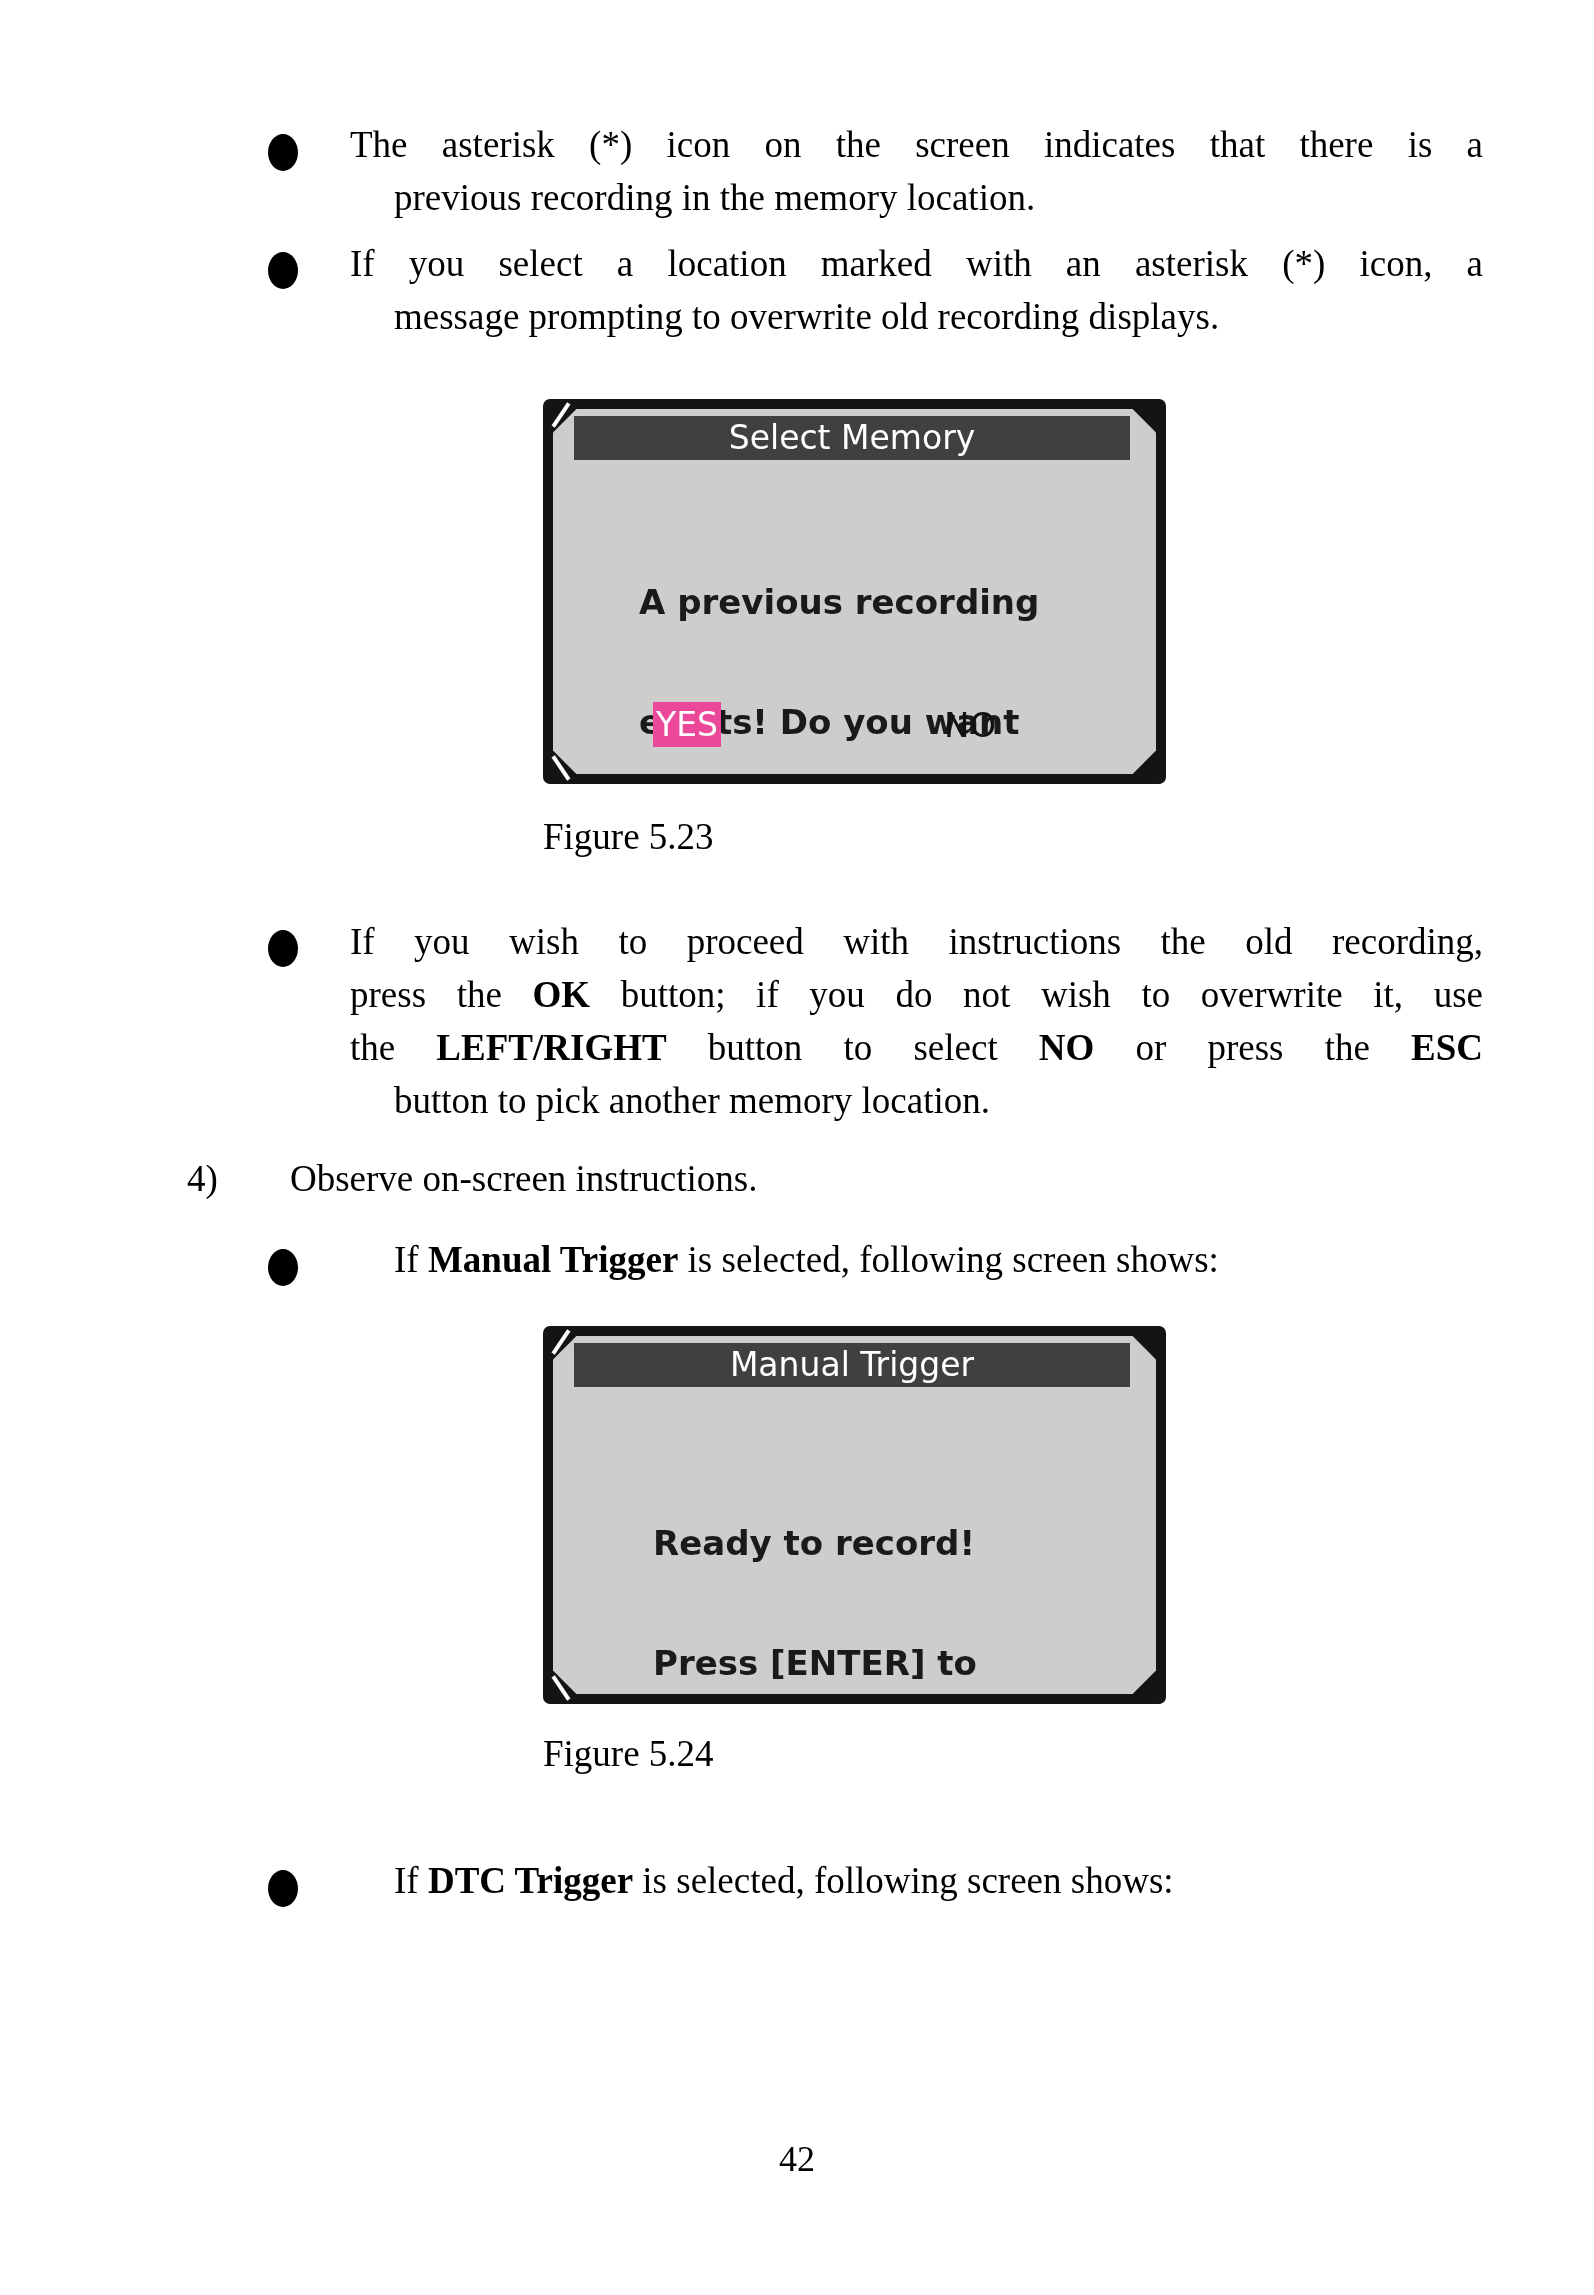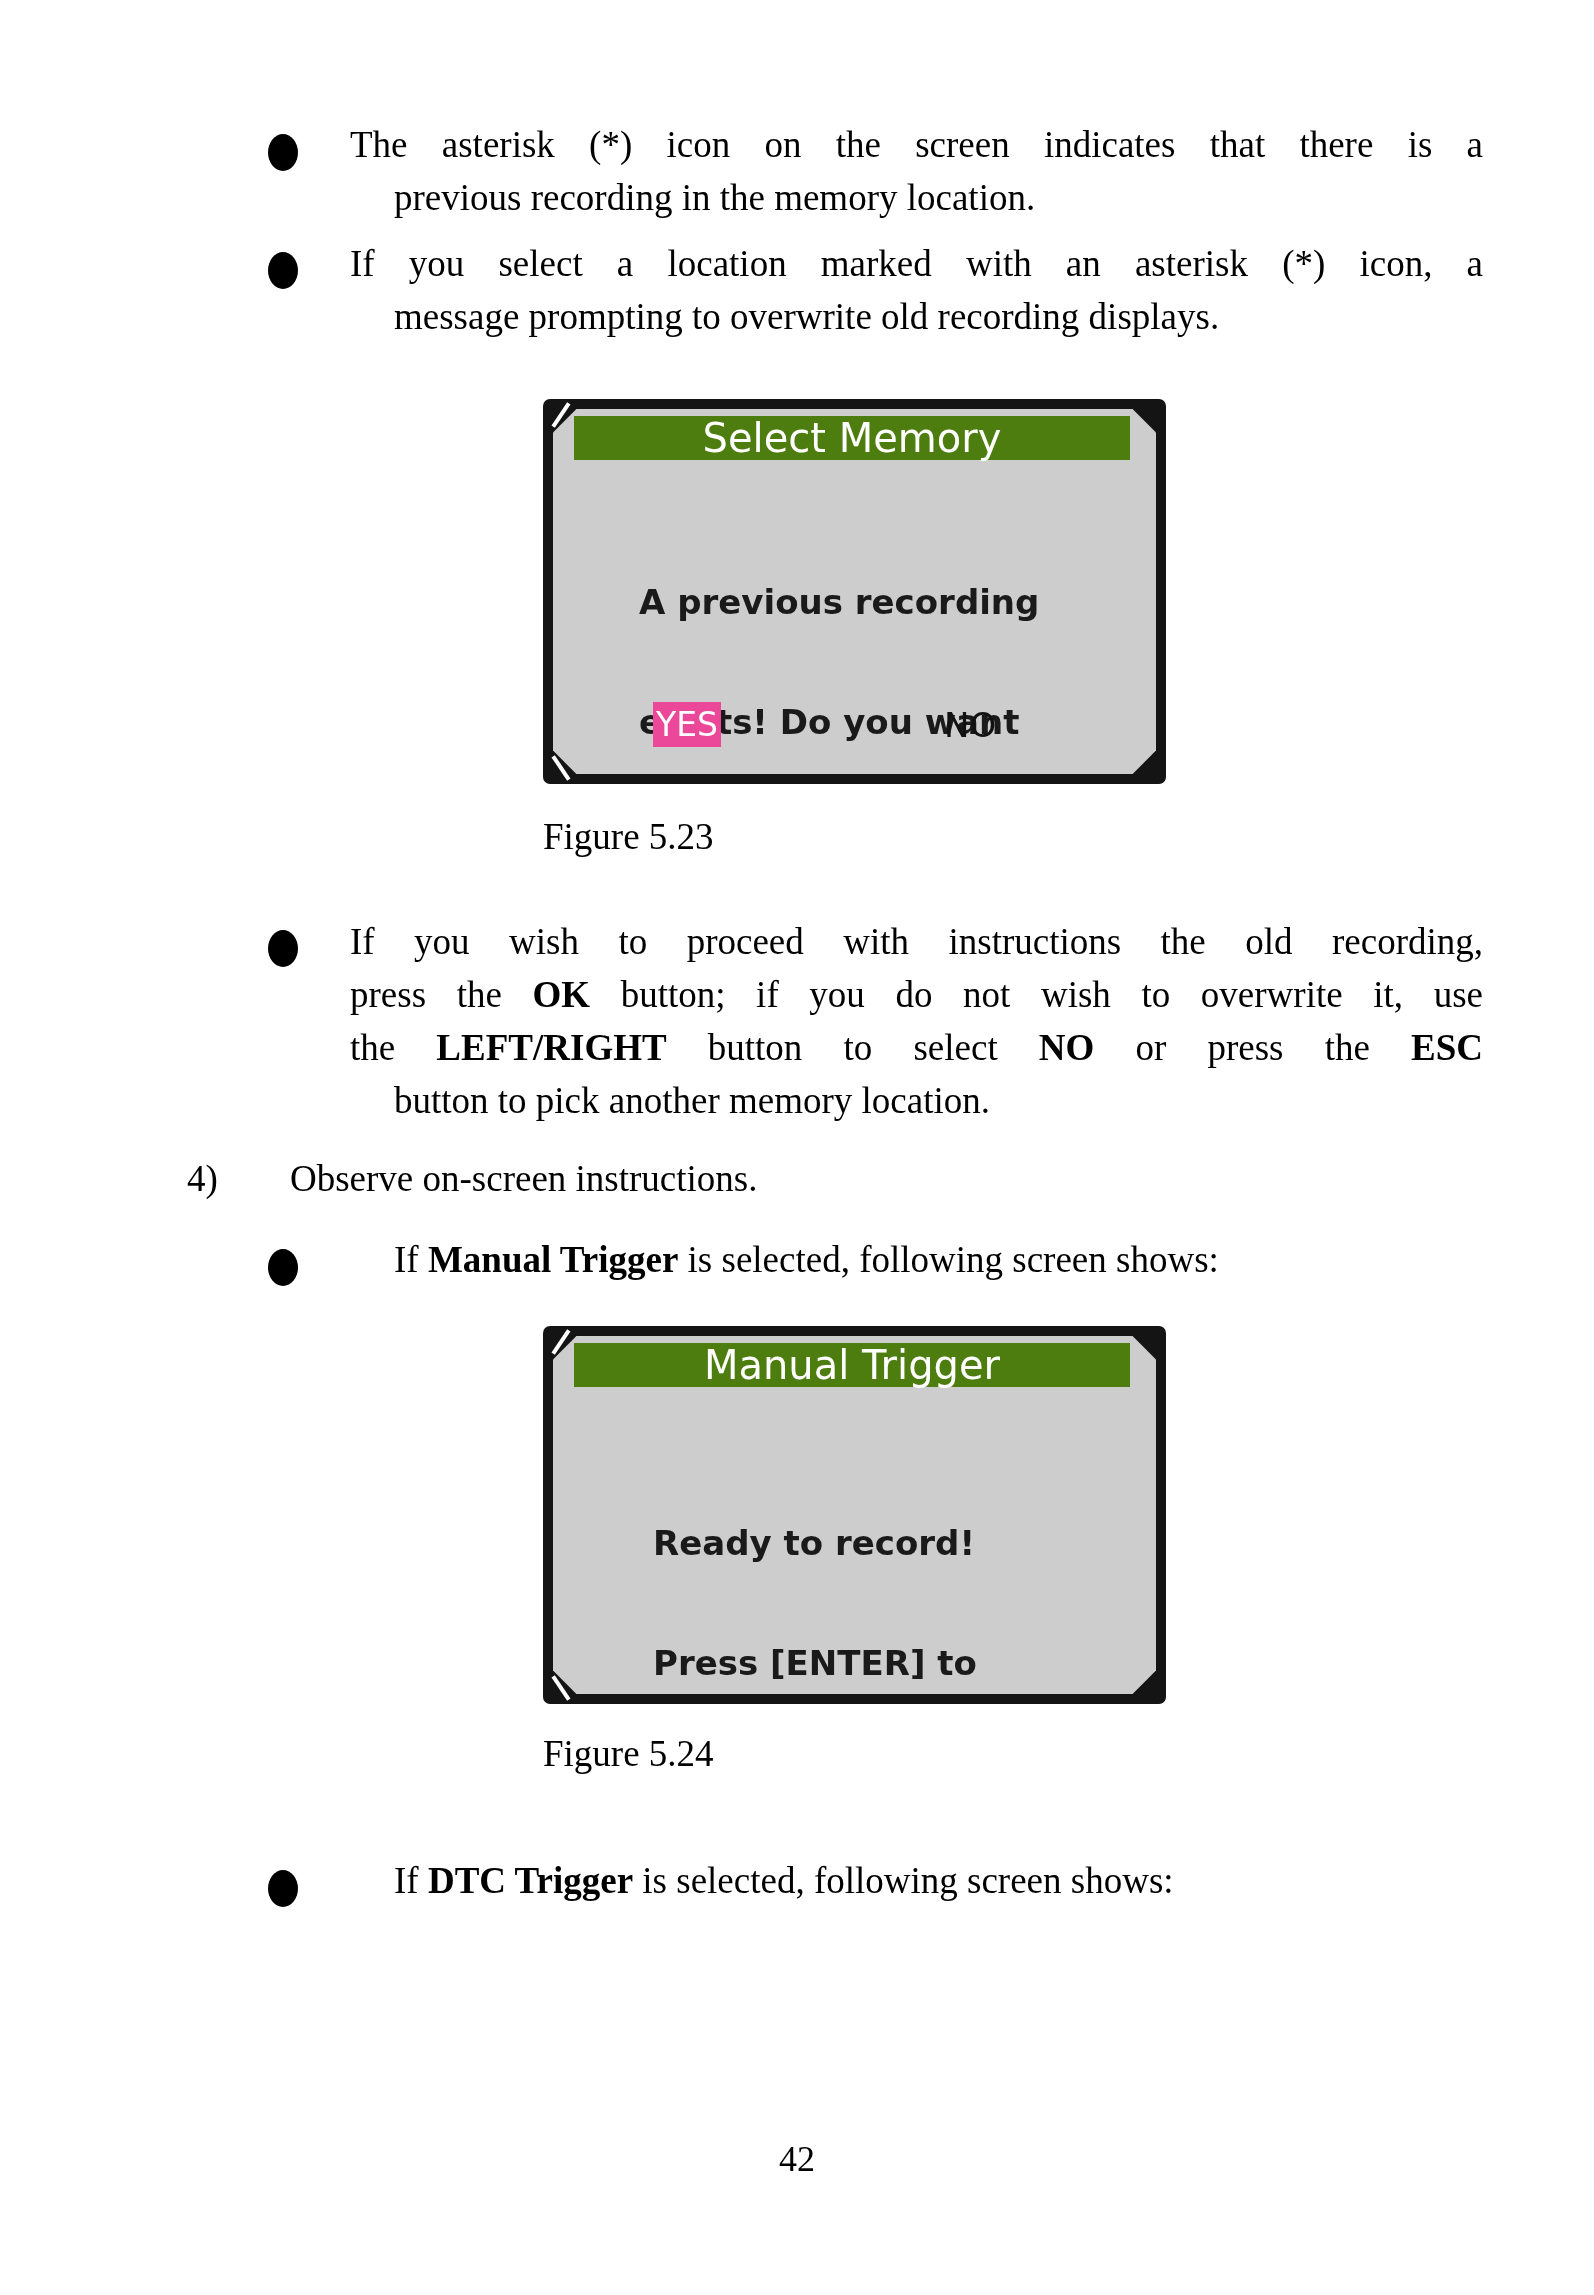--- a/index.html
+++ b/index.html
@@ -38,23 +38,23 @@
     clip-path:polygon(23.4px 0,calc(100% - 23.4px) 0,100% 23.4px,100% calc(100% - 23.4px),
                       calc(100% - 23.4px) 100%,23.4px 100%,0 calc(100% - 23.4px),0 23.4px);
   }
   .slash{
     position:absolute;width:3.9px;height:28px;background:#fff;z-index:3;
   }
   .slash.tl{left:15.6px;top:1.6px;transform:rotate(34deg);}
   .slash.bl{left:15.6px;bottom:1.6px;transform:rotate(-34deg);}
   .titlebar{
     position:absolute;left:21px;right:26px;top:7px;height:44px;
-    background:#4d7c0f;color:#ffffff;
+    background:#404040;color:#ffffff;
     font-family:"DejaVu Sans",sans-serif;
-    font-size:40px;line-height:44px;text-align:center;
+    font-size:33px;line-height:44px;text-align:center;
   }
   .dbody{
     position:absolute;
     font-family:"DejaVu Sans",sans-serif;
     font-size:34px;line-height:40px;color:#1a1a1a;
     white-space:pre;
     font-weight:bold;
   }
   .dev1 .dbody{left:86px;top:93px;}
   .dev2 .dbody{left:100px;top:107px;}

